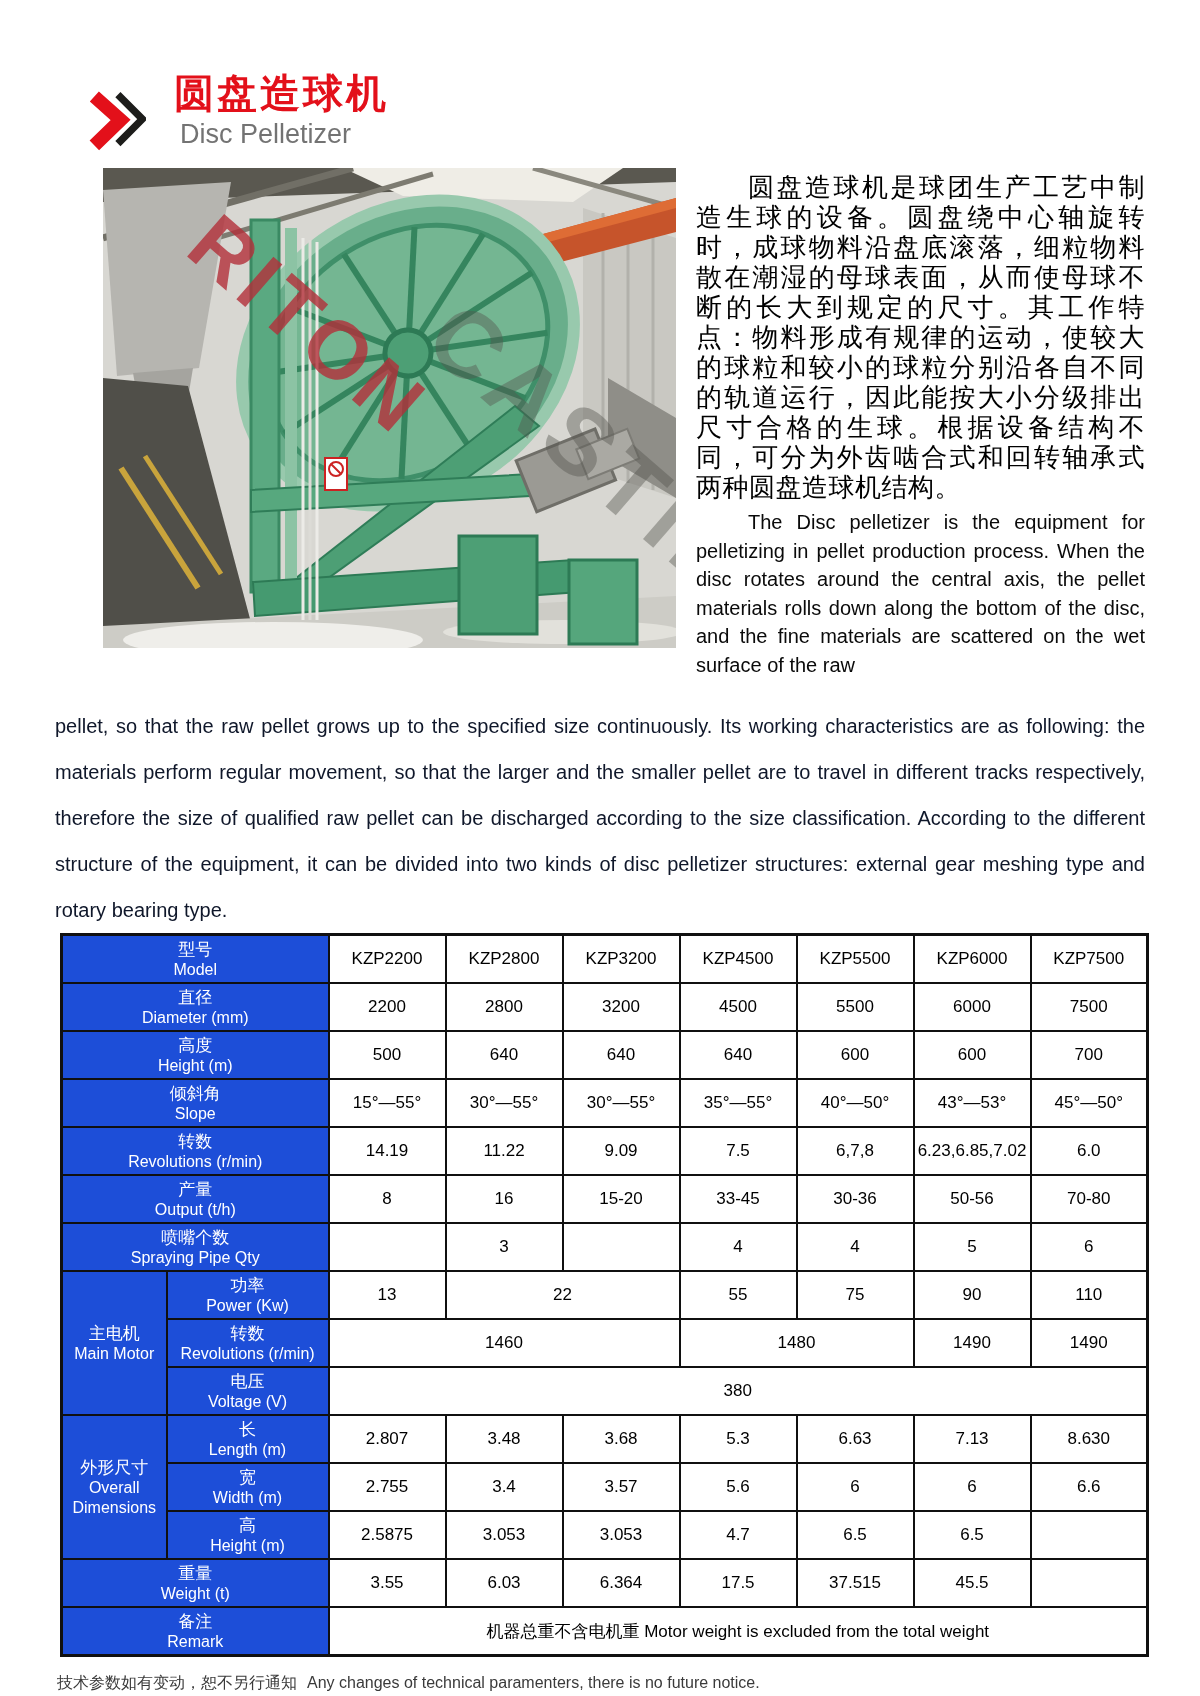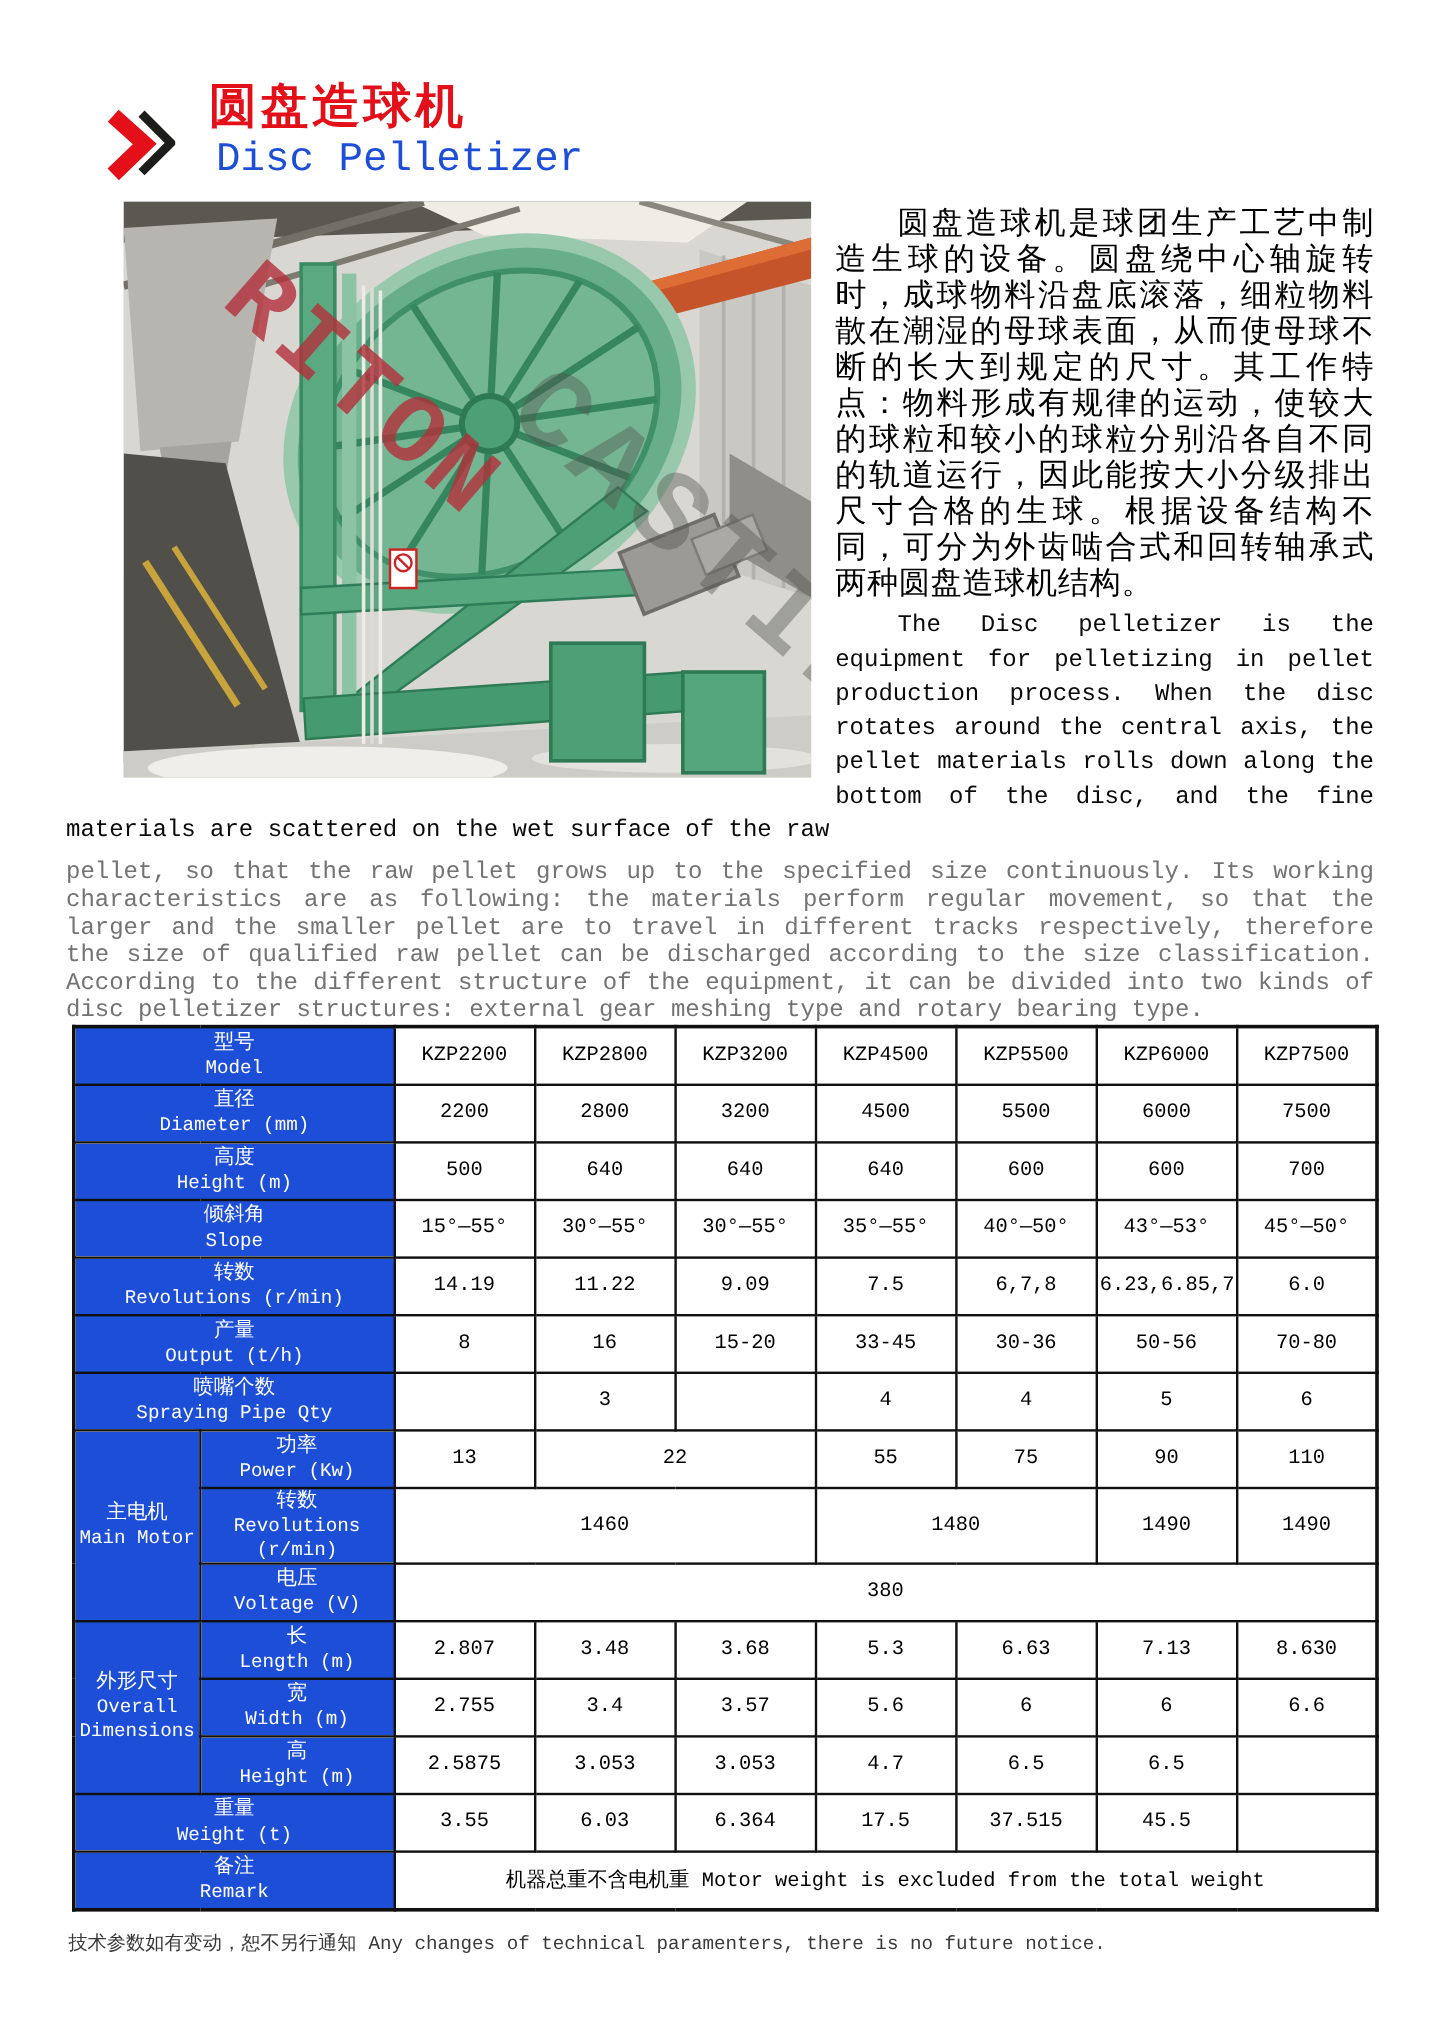--- a/index.html
+++ b/index.html
@@ -1,39 +1,39 @@
 <!DOCTYPE html>
 <html><head>
 <meta charset="utf-8">
 <style>
   html,body { margin:0; padding:0; background:#ffffff; }
   .page {
     position:relative; width:1200px; height:1696px; background:#fff;
-    font-family:Liberation Mono, monospace; color:#111; overflow:hidden;
+    font-family:Liberation Sans, sans-serif; color:#111; overflow:hidden;
   }
   
   .hdr { position:absolute; top:70px; left:88px; display:flex; align-items:flex-start; }
   .logo { width:58px; height:64px; margin-top:18px; }
   .titles { margin-left:28px; }
   .title-zh { font-size:40px; font-weight:600; color:#e3101a; letter-spacing:3px; line-height:46px; margin:0; }
-  .title-en { font-size:34px; color:#1d4ed8; line-height:32px; margin:2px 0 0 6px; font-weight:500; }
+  .title-en { font-size:27px; color:#737373; line-height:32px; margin:2px 0 0 6px; font-weight:500; }
   
   .content { position:absolute; top:168px; left:55px; width:1090px; }
   .photo { float:left; width:573px; height:480px; margin:0 20px 6px 48px; background:#d8d7d2; }
   .photo svg { display:block; width:573px; height:480px; }
   p.intro-zh {
     margin:4px 0 6px 0; font-size:26px; line-height:30px; color:#000;
     text-align:justify; text-indent:2em; letter-spacing:0.5px;
   }
   p.intro-en-col {
     margin:6px 0 0 0; font-size:20px; line-height:28.5px; color:#0a0a0a;
     text-align:justify; text-indent:2.6em;
   }
   p.intro-en-full {
-    clear:left; margin:8px 0 0 0; font-size:20px; line-height:23px; color:#737373;
+    clear:left; margin:24px 0 0 0; font-size:20px; line-height:46px; color:#0f172a;
     text-align:justify;
   }
   
   .spec-heading { margin:14px 0 12px 35px; font-size:23px; font-weight:500; }
   .spec-heading .zh { color:#d0202a; margin-right:12px; }
   .spec-heading .en { color:#2b2b2b; }
   
   table.spec { border-collapse:collapse; table-layout:fixed; width:1086px; margin-left:5px; border:3px solid #101010; }
   table.spec td { border:2px solid #101010; height:46px; text-align:center; vertical-align:middle; padding:0 2px; overflow:hidden; }
   td.lbl { background:#1d4ed8; color:#ffffff; }

